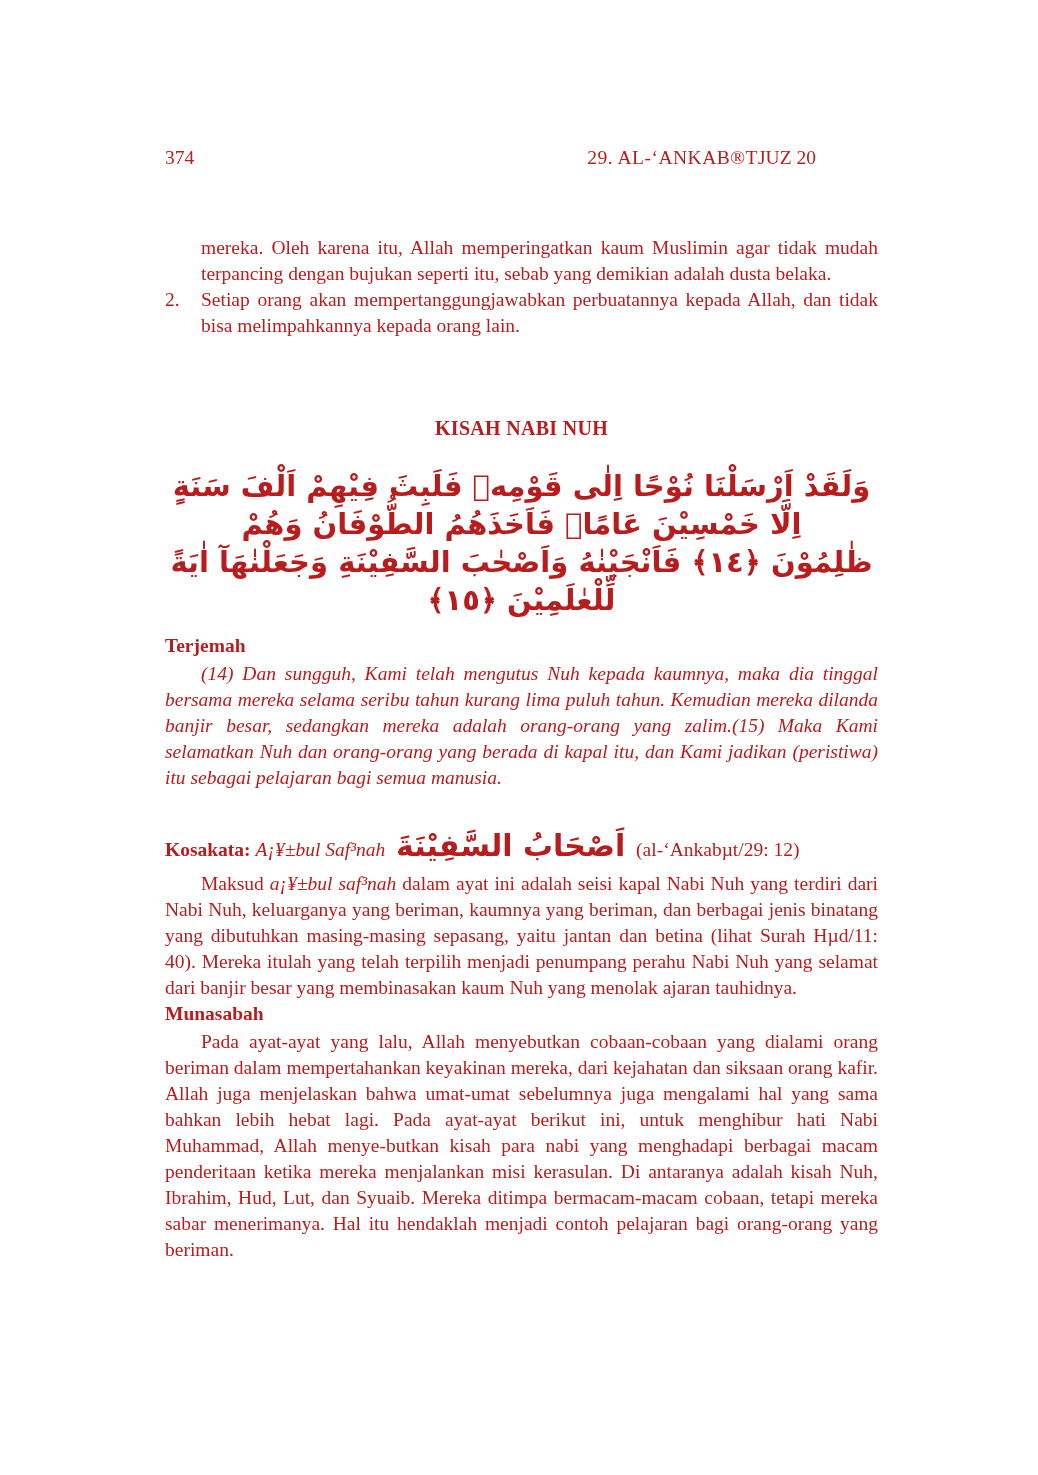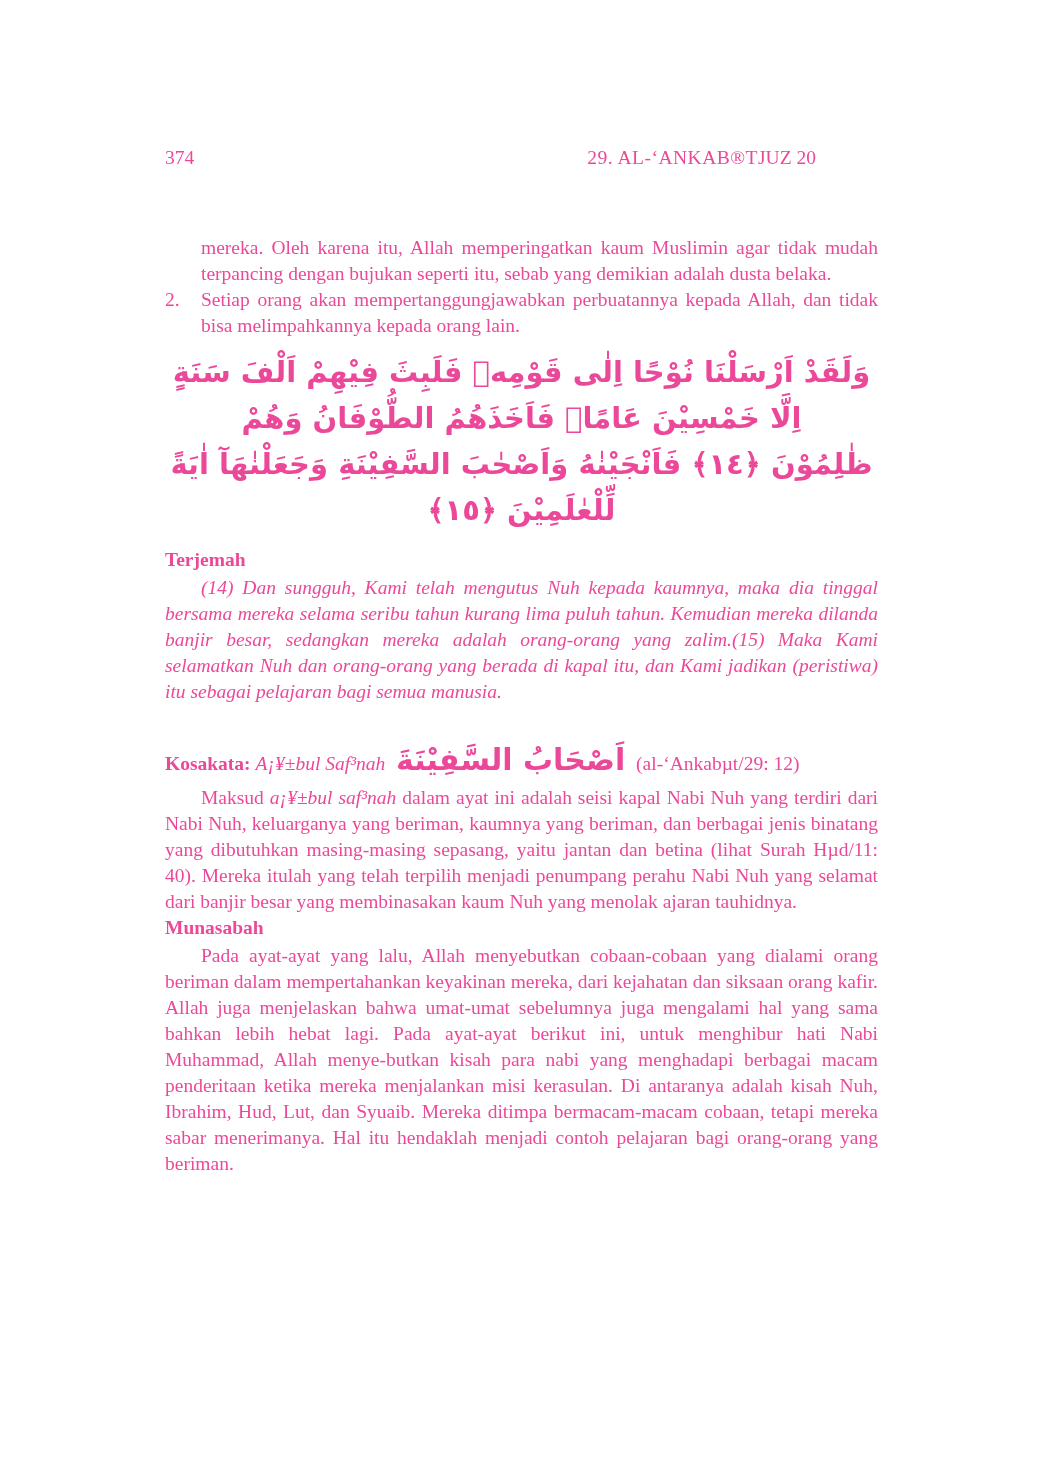--- a/index.html
+++ b/index.html
@@ -2,21 +2,21 @@
 <html><head>
 <meta charset="utf-8">
 <style>
   html, body { margin: 0; padding: 0; background: #ffffff; }
   .page {
     position: relative;
     width: 1038px;
     height: 1475px;
     box-sizing: border-box;
     background: #ffffff;
-    color: #ec4899;
+    color: #b91c1c;
     font-family: "Liberation Serif", serif;
     font-size: 19.5px;
     line-height: 26px;
     padding: 145px 160px 0 165px;
     overflow: hidden;
   }
   .running-head {
     display: flex;
     align-items: baseline;
     margin-bottom: 64px;
@@ -38,21 +38,21 @@
     font-size: 20px;
     letter-spacing: 0.3px;
   }
 
   .arabic-block {
     direction: rtl;
     text-align: center;
     font-family: "DejaVu Sans", sans-serif;
     font-weight: bold;
     font-size: 29px;
-    line-height: 46px;
+    line-height: 38px;
     margin: 10px 0 14px 0;
   }
 
   .sub-heading {
     font-weight: bold;
     margin-top: 10px;
     margin-bottom: 2px;
   }
 
   .para {
@@ -97,20 +97,21 @@
   </div>
 
   <div class="numbered-list">
     <div class="li-cont">mereka. Oleh karena itu, Allah memperingatkan kaum Muslimin agar tidak mudah terpancing dengan bujukan seperti itu, sebab yang demikian adalah dusta belaka.</div>
     <div class="li">
       <span class="marker">2.</span>
       <span>Setiap orang akan mempertanggungjawabkan perbuatannya kepada Allah, dan tidak bisa melimpahkannya kepada orang lain.</span>
     </div>
   </div>
 
+  <div class="section-title">KISAH NABI NUH</div>
 
   <div class="arabic-block">
     <div>وَلَقَدْ اَرْسَلْنَا نُوْحًا اِلٰى قَوْمِهٖ فَلَبِثَ فِيْهِمْ اَلْفَ سَنَةٍ اِلَّا خَمْسِيْنَ عَامًاۗ فَاَخَذَهُمُ الطُّوْفَانُ وَهُمْ</div>
     <div>ظٰلِمُوْنَ ﴿١٤﴾ فَاَنْجَيْنٰهُ وَاَصْحٰبَ السَّفِيْنَةِ وَجَعَلْنٰهَآ اٰيَةً لِّلْعٰلَمِيْنَ ﴿١٥﴾</div>
   </div>
 
   <div class="sub-heading">Terjemah</div>
   <p class="para italic">(14) Dan sungguh, Kami telah mengutus Nuh kepada kaumnya, maka dia tinggal bersama mereka selama seribu tahun kurang lima puluh tahun. Kemudian mereka dilanda banjir besar, sedangkan mereka adalah orang-orang yang zalim.(15) Maka Kami selamatkan Nuh dan orang-orang yang berada di kapal itu, dan Kami jadikan (peristiwa) itu sebagai pelajaran bagi semua manusia.</p>
 
   <div class="kosakata-line">

